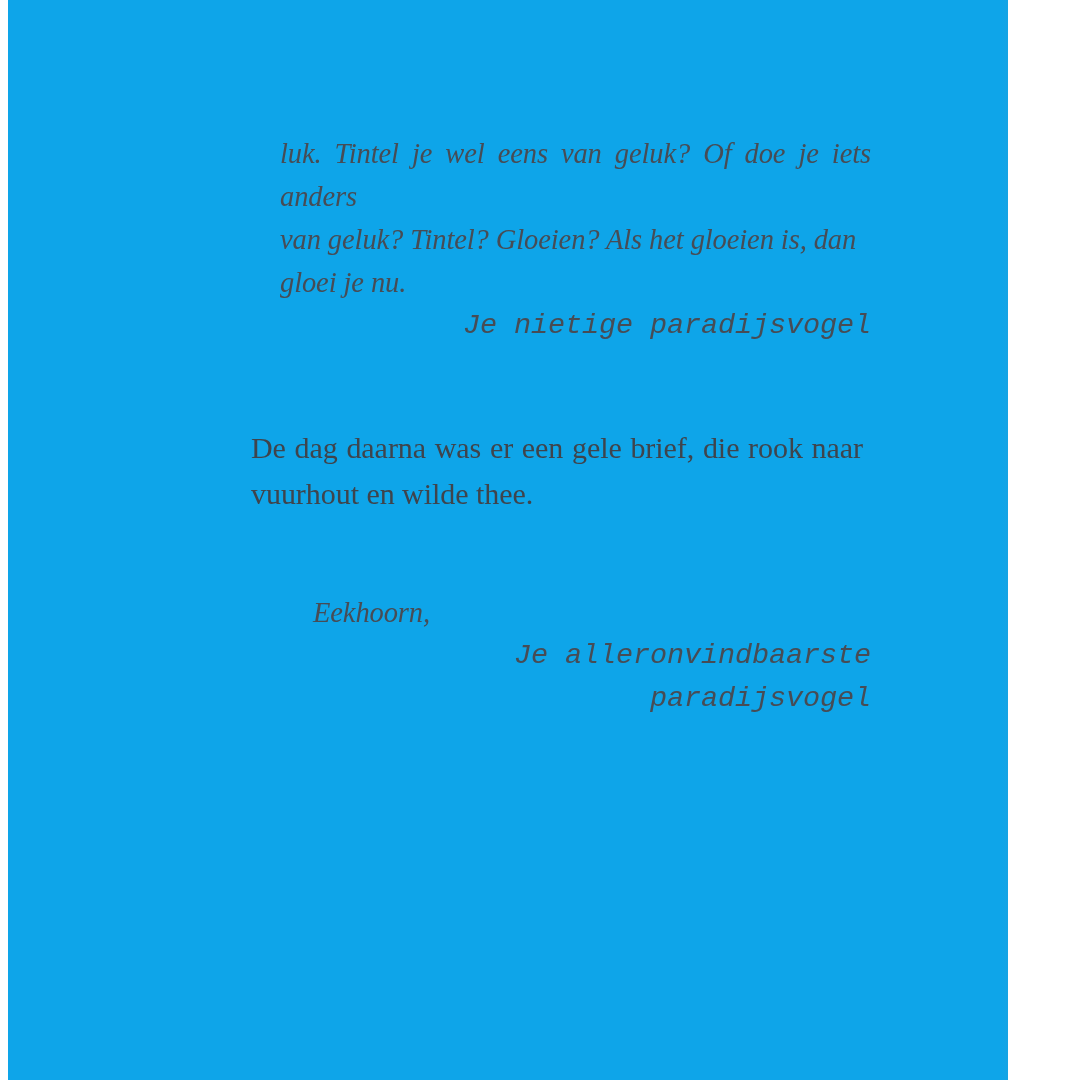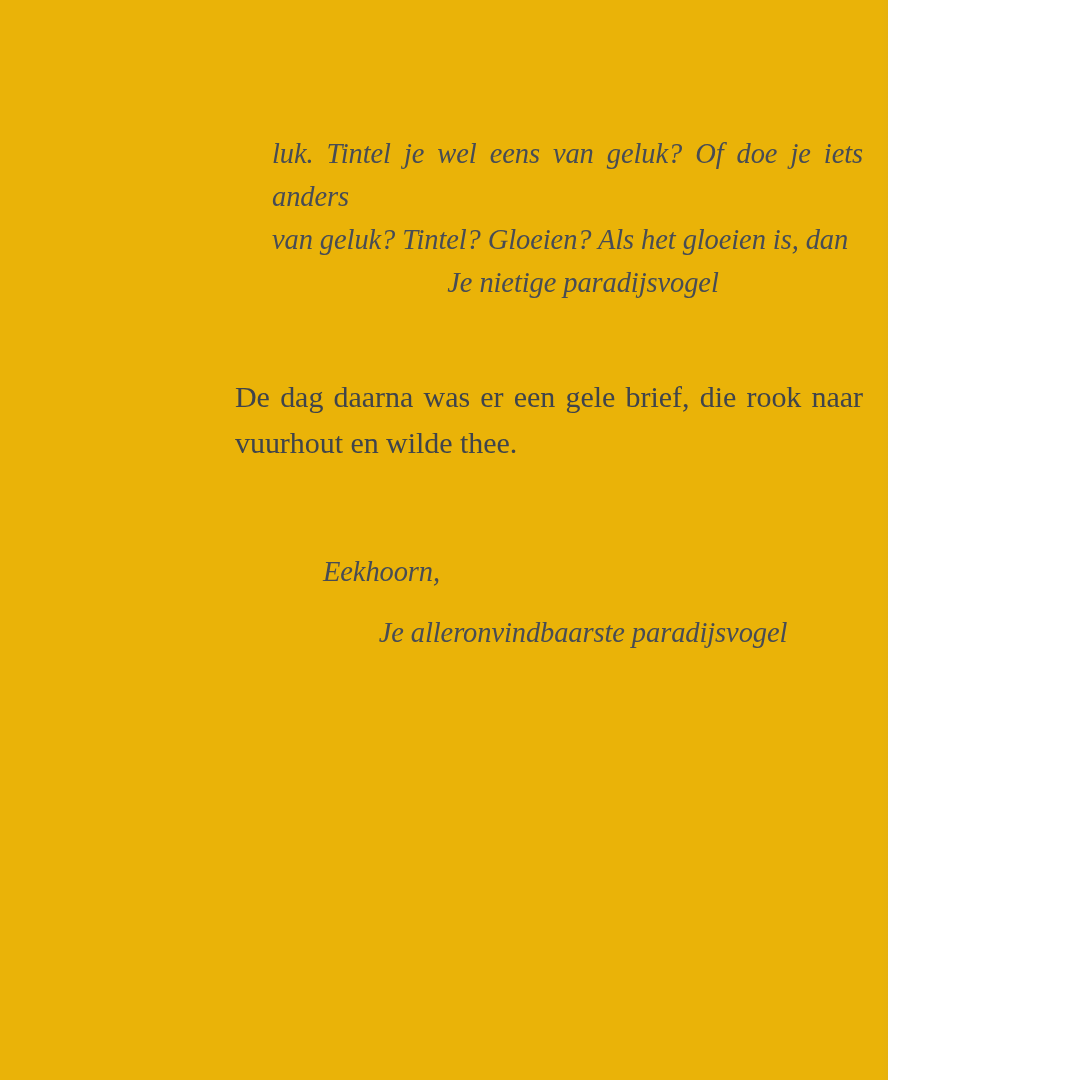--- a/index.html
+++ b/index.html
@@ -14,25 +14,25 @@
     font-family: "Liberation Serif", "DejaVu Serif", serif;
     color: #41464e;
     overflow: hidden;
     position: relative;
     -webkit-font-smoothing: antialiased;
   }
 
   
   .page {
     position: absolute;
-    left: 0;
+    left: 8px;
     top: 0;
-    width: 888px;
+    width: 1000px;
     height: 1080px;
-    background: #eab308;
+    background: #0ea5e9;
   }
 
   .text-column {
     position: absolute;
     left: 235px;
     top: 132px;
     width: 628px;
   }
 
   
@@ -46,33 +46,34 @@
   .letter-block .letter-body {
     margin: 0;
     padding-left: 37px;
     text-align: justify;
     text-justify: inter-word;
   }
   .letter-block .letter-body.no-justify {
     text-align: left;
   }
   .letter-block .salutation {
-    margin: 18px;
+    margin: 0;
     padding-left: 70px;
     text-align: left;
   }
   .letter-block .signature {
     margin: 0;
     padding-left: 68px;
-    text-align: center;
+    text-align: right;
+    font-family: Liberation Mono, monospace;
   }
 
   
   .body-paragraph {
-    margin: 0;
+    margin: 8px;
     font-size: 30px;
     line-height: 46px;
     color: #3f444c;
     text-align: justify;
     text-justify: inter-word;
     letter-spacing: -0.05px;
   }
 
   
   .gap-letter-to-para  { height: 70px; }
@@ -93,20 +94,21 @@
 </head>
 <body>
 
 <div class="page">
 
   <div class="text-column">
 
     <div class="letter-block">
       <p class="letter-body">luk. Tintel je wel eens van geluk? Of doe je iets anders</p>
       <p class="letter-body">van geluk? Tintel? Gloeien? Als het gloeien is, dan</p>
+      <p class="letter-body no-justify">gloei je nu.</p>
       <p class="signature">Je nietige paradijsvogel</p>
     </div>
 
     <div class="gap-letter-to-para"></div>
 
     <p class="body-paragraph">De dag daarna was er een gele brief, die rook naar vuurhout en wilde thee.</p>
 
     <div class="gap-para-to-letter"></div>
 
     <div class="letter-block">

